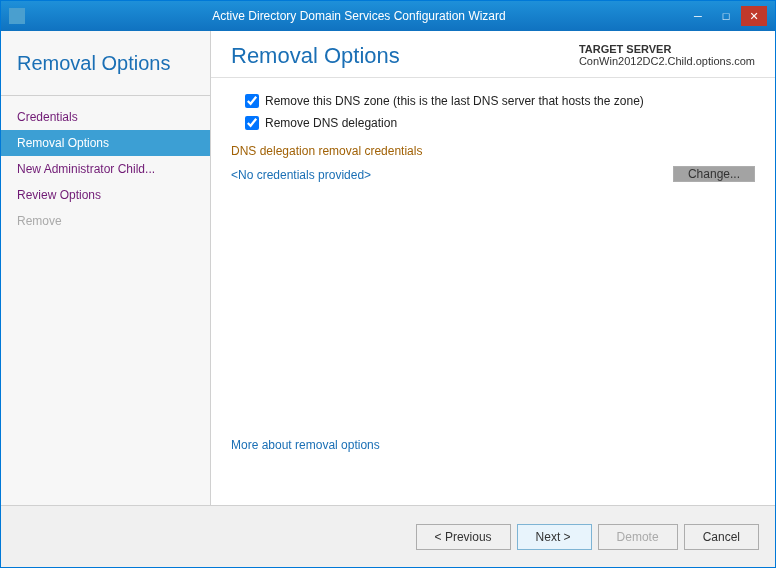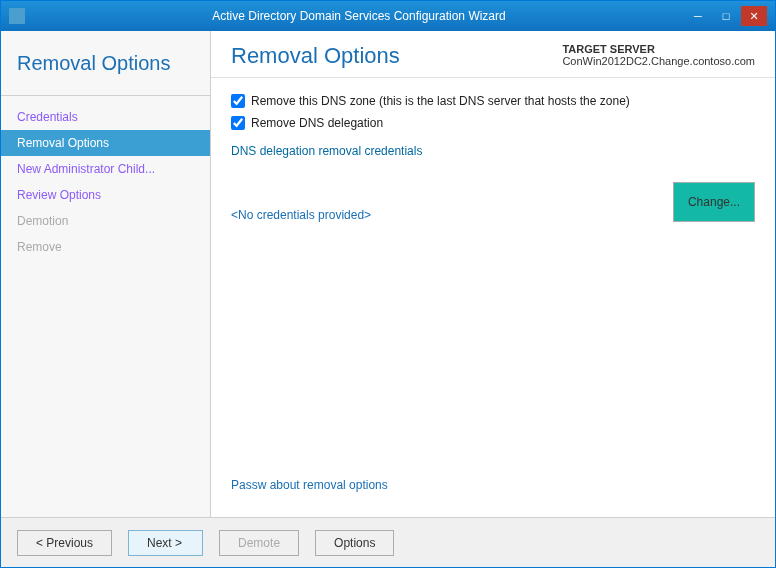--- a/index.html
+++ b/index.html
@@ -67,21 +67,21 @@
     .title-bar-icon {
       width: 16px;
       height: 16px;
       background: #4a9fcf;
       margin-right: 8px;
     }
 
     .sidebar-item {
       padding: 6px 16px;
       font-size: 12px;
-      color: #8b5cf6;
+      color: #701a75;
       cursor: pointer;
     }
 
     .sidebar-item.active {
       background: #3c9fd4;
       color: white;
     }
 
     .sidebar-item.disabled {
       color: #aaa;
@@ -133,71 +133,73 @@
       overflow-y: auto;
     }
 
     .checkbox-row {
       display: flex;
       align-items: center;
       margin-bottom: 8px;
       gap: 6px;
       font-size: 12px;
       color: #222;
+      margin-left: 14px;
     }
 
     .checkbox-row input[type="checkbox"] {
       width: 14px;
       height: 14px;
       cursor: pointer;
     }
 
     .section-label {
       font-size: 12px;
-      color: #0369a1;
+      color: #a16207;
       margin-top: 14px;
-      margin-bottom: 24px;
+      margin-bottom: 8px;
     }
 
     .credentials-row {
       display: flex;
       align-items: flex-end;
       justify-content: space-between;
       margin-top: 4px;
     }
 
     .credentials-text {
       font-size: 12px;
       color: #1a6fb5;
     }
 
     .change-btn {
-      padding: 12px 14px;
-      background: #14b8a6;
+      padding: 0 14px;
+      background: #a3a3a3;
       border: 1px solid #adadad;
       font-size: 12px;
       cursor: pointer;
       color: #333;
     }
 
     .more-link {
       color: #1a6fb5;
       font-size: 12px;
       cursor: pointer;
       text-decoration: none;
     }
 
     .footer {
-      height: 50px;
+      height: 62px;
       background: #f0f0f0;
       border-top: 1px solid #d0d0d0;
       display: flex;
       align-items: center;
+      justify-content: flex-end;
       padding: 0 16px;
-      gap: 16px;
+      gap: 6px;
       flex-shrink: 0;
     }
 
     .footer-btn {
       padding: 5px 18px;
       font-size: 12px;
       border: 1px solid #adadad;
       background: #f0f0f0;
       cursor: pointer;
       color: #333;
@@ -279,34 +281,31 @@
       <div class="sidebar-item active">
         <span>Removal Options</span>
       </div>
       <div class="sidebar-item">
         <span>New Administrator Child...</span>
       </div>
       <div class="sidebar-item">
         <span>Review Options</span>
       </div>
       <div class="sidebar-item disabled">
-        <span>Demotion</span>
-      </div>
-      <div class="sidebar-item disabled">
         <span>Remove</span>
       </div>
     </div>
 
     <div class="content-area">
 
       <div class="content-header">
         <div class="page-heading">Removal Options</div>
         <div class="target-server">
           <div class="target-label">TARGET SERVER</div>
-          <div class="target-name">ConWin2012DC2.Change.contoso.com</div>
+          <div class="target-name">ConWin2012DC2.Child.options.com</div>
         </div>
       </div>
 
       <div class="content-body">
 
         <div class="checkbox-row">
           <input type="checkbox" checked="" style="">
           <label>Remove this DNS zone (this is the last DNS server that hosts the zone)</label>
         </div>
 
@@ -318,25 +317,25 @@
         <div class="section-label">DNS delegation removal credentials</div>
 
         <div class="credentials-row">
           <span class="credentials-text">&lt;No credentials provided&gt;</span>
           <button class="change-btn">Change...</button>
         </div>
 
         <div style="flex:1; min-height: 240px;"></div>
 
         <div style="margin-top: 16px;">
-          <a class="more-link">Passw about removal options</a>
+          <a class="more-link">More about removal options</a>
         </div>
       </div>
     </div>
   </div>
 
   <div class="footer">
     <button class="footer-btn">&lt; Previous</button>
     <button class="footer-btn primary">Next &gt;</button>
     <button class="footer-btn" disabled="">Demote</button>
-    <button class="footer-btn">Options</button>
+    <button class="footer-btn">Cancel</button>
   </div>
 </div>
 
 </body></html>

